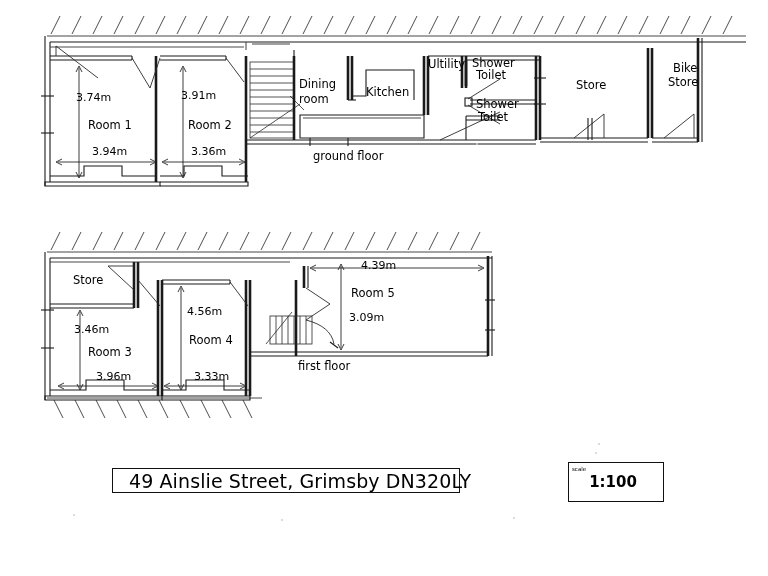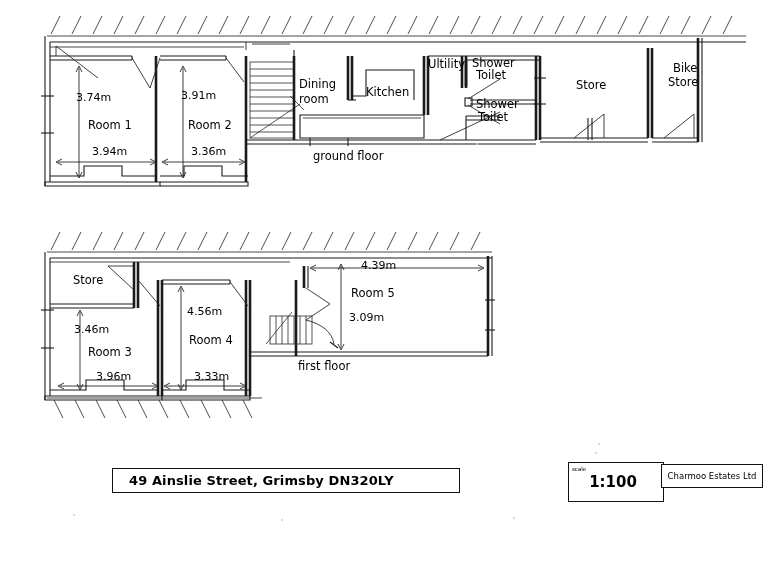--- a/index.html
+++ b/index.html
@@ -87,22 +87,22 @@
     top: 468px;
     width: 348px;
     height: 25px;
     border: 1.6px solid #111111;
     box-sizing: border-box;
     display: flex;
     align-items: center;
     background: #ffffff;
   }
   .title-text {
-    font-size: 13px;
-    font-weight: bold;
+    font-size: 19px;
+    font-weight: normal;
     padding-left: 16px;
     letter-spacing: 0.1px;
     white-space: nowrap;
   }
   .scale-box {
     position: absolute;
     left: 568px;
     top: 462px;
     width: 96px;
     height: 40px;
@@ -527,23 +527,20 @@
 
   <div class="title-box">
     <span class="title-text">49 Ainslie Street, Grimsby DN320LY</span>
   </div>
 
   <div class="scale-box">
     <span class="scale-word">scale</span>
     <span class="scale-value">1:100</span>
   </div>
 
-  <div class="company-box">
-    <span class="company-text">Charmoo Estates Ltd</span>
-  </div>
 
   <div class="speck" style="left:598px; top:443px;"></div>
   <div class="speck" style="left:595px; top:452px;"></div>
   <div class="speck" style="left:476px; top:143px;"></div>
   <div class="speck" style="left:73px; top:514px;"></div>
   <div class="speck" style="left:281px; top:519px;"></div>
   <div class="speck" style="left:513px; top:517px;"></div>
 
 </div>
 

